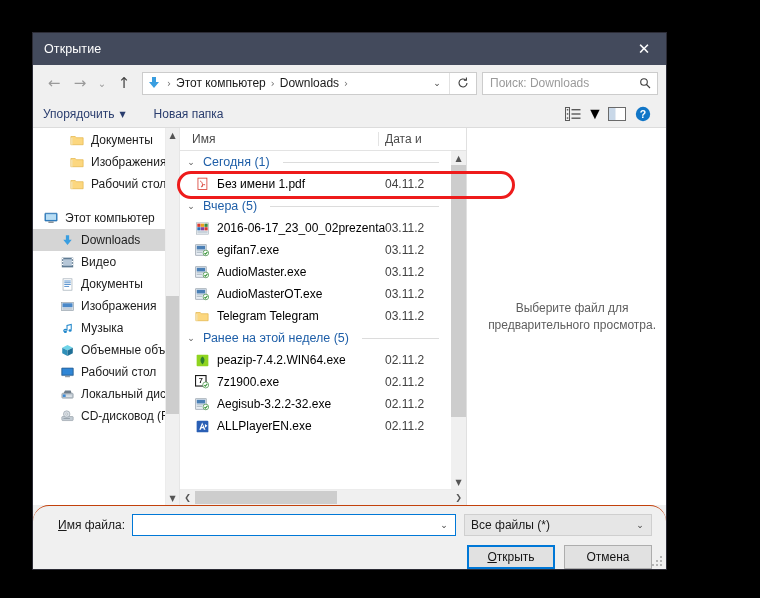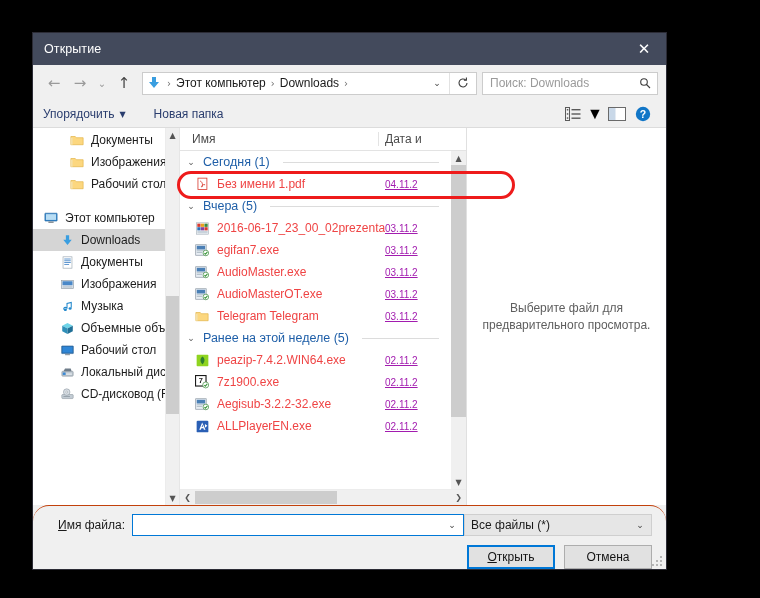--- a/index.html
+++ b/index.html
@@ -102,53 +102,53 @@
   .col-name{flex:1;font-size:12px;color:#4b4b4b;padding-left:12px;}
   .col-date{width:66px;font-size:12px;color:#4b4b4b;padding-left:6px;border-left:1px solid #e3e3e3;
     white-space:nowrap;overflow:hidden;}
   .list-body{flex:1;overflow:hidden;position:relative;}
   .group-row{height:22px;display:flex;align-items:center;padding-left:4px;gap:5px;}
   .grp-chev{font-size:9px;color:#5b5b5b;width:14px;text-align:center;font-family:"DejaVu Sans",sans-serif;}
   .grp-label{font-size:12.5px;color:#1f5fa8;white-space:nowrap;}
   .grp-rule{flex:1;height:1px;background:#dcdcdc;margin:0 12px 0 8px;}
   .file-row{height:22px;display:flex;align-items:center;}
   .f-icon{width:22px;margin-left:11px;display:flex;align-items:center;justify-content:center;flex:0 0 auto;}
-  .f-name{flex:1;font-size:12px;color:#ef4444;white-space:nowrap;overflow:hidden;padding-left:4px;}
-  .f-date{width:66px;font-size:10px;color:#a21caf;white-space:nowrap;overflow:hidden;flex:0 0 auto;text-decoration:underline;}
+  .f-name{flex:1;font-size:12px;color:#000000;white-space:nowrap;overflow:hidden;padding-left:4px;}
+  .f-date{width:66px;font-size:12px;color:#404040;white-space:nowrap;overflow:hidden;flex:0 0 auto;}
   .v-scroll{
     position:absolute;right:0;top:0;width:15px;height:100%;background:#f0f0f0;box-sizing:border-box;
   }
   .h-scroll{
     height:15px;background:#f0f0f0;display:flex;align-items:center;flex:0 0 auto;position:relative;
     border-top:1px solid #ececec;
   }
   .h-arrow{width:15px;height:15px;display:flex;align-items:center;justify-content:center;
     font-size:8px;color:#555;font-family:"DejaVu Sans",sans-serif;}
   .h-track{flex:1;height:15px;position:relative;}
   .h-thumb{position:absolute;top:1px;bottom:1px;background:#cdcdcd;}
   
   .preview{
     width:200px;flex:0 0 auto;background:#ffffff;border-left:1px solid #e0e0e0;
-    display:flex;align-items:center;justify-content:center;text-align:center;padding:0 10px;
+    display:flex;align-items:center;justify-content:flex-end;text-align:center;padding:0 10px;
     box-sizing:border-box;
   }
   .preview-text{font-size:12px;color:#5e5e5e;line-height:17px;}
   
   .footer{flex:0 0 auto;background:#f0f0f0;padding:8px 14px 0 14px;border-top:1px solid #c2410c;border-radius:16px;}
   .row1{display:flex;align-items:center;gap:0;}
   .fname-label{font-size:12px;color:#1a1a1a;width:78px;text-align:right;padding-right:7px;white-space:nowrap;}
   .fname-label u{text-decoration:underline;}
   .fname-input{
     flex:1;height:22px;background:#ffffff;border:1px solid #0078d7;display:flex;align-items:center;
     box-sizing:border-box;
   }
   .fname-val{flex:1;font-size:12px;color:#1a1a1a;padding-left:5px;}
   .fname-chev{width:22px;text-align:center;color:#444;font-size:9px;font-family:"DejaVu Sans",sans-serif;}
   .filter-sel{
-    width:188px;height:22px;background:#e6e6e6;border:1px solid #cfcfcf;margin-left:0;
+    width:188px;height:22px;background:#e6e6e6;border:1px solid #cfcfcf;margin-left:8px;
     display:flex;align-items:center;box-sizing:border-box;
   }
   .filter-val{flex:1;font-size:12px;color:#1a1a1a;padding-left:6px;white-space:nowrap;}
   .filter-chev{width:22px;text-align:center;color:#444;font-size:9px;font-family:"DejaVu Sans",sans-serif;}
   .row2{display:flex;justify-content:flex-end;margin-top:9px;gap:9px;padding-right:0px;}
   .btn{
     width:88px;height:24px;font-size:12px;color:#141414;background:#e1e1e1;border:1px solid #adadad;
     display:flex;align-items:center;justify-content:center;box-sizing:border-box;
   }
   .btn.primary{border:2px solid #0078d7;background:#e1e1e1;}
@@ -297,20 +297,35 @@
             <span style="width: 16px; display: flex; align-items: center; justify-content: center; flex: 0 0 auto;">
               <svg class="ic" width="13" height="13" viewBox="0 0 16 16">
                 <path d="M6 1.5 h4 v5.5 h3.2 L8 13.5 L2.8 7 H6 z" fill="#3a9ee0"></path>
               </svg>
             </span>
             <span class="ti-label">Downloads</span>
           </div>
           <div class="tree-item indent1">
             <span style="width: 16px; display: flex; align-items: center; justify-content: center; flex: 0 0 auto;">
               <svg class="ic" width="13" height="13" viewBox="0 0 16 16">
+                <rect x="1" y="2" width="14" height="12" fill="#5f7a92"></rect>
+                <rect x="2.6" y="4" width="10.8" height="8" fill="#b6c7d8"></rect>
+                <rect x="1.2" y="2.4" width="1.6" height="1.6" fill="#ffffff"></rect>
+                <rect x="1.2" y="6" width="1.6" height="1.6" fill="#ffffff"></rect>
+                <rect x="1.2" y="9.6" width="1.6" height="1.6" fill="#ffffff"></rect>
+                <rect x="13.2" y="2.4" width="1.6" height="1.6" fill="#ffffff"></rect>
+                <rect x="13.2" y="6" width="1.6" height="1.6" fill="#ffffff"></rect>
+                <rect x="13.2" y="9.6" width="1.6" height="1.6" fill="#ffffff"></rect>
+              </svg>
+            </span>
+            <span class="ti-label">Видео</span>
+          </div>
+          <div class="tree-item indent1">
+            <span style="width: 16px; display: flex; align-items: center; justify-content: center; flex: 0 0 auto;">
+              <svg class="ic" width="13" height="13" viewBox="0 0 16 16">
                 <rect x="2.5" y="1" width="11" height="14" fill="#ffffff" stroke="#9aa7b2" stroke-width="0.8"></rect>
                 <rect x="4" y="3.2" width="8" height="1" fill="#3b7ec4"></rect>
                 <rect x="4" y="5.4" width="8" height="1" fill="#3b7ec4"></rect>
                 <rect x="4" y="7.6" width="8" height="1" fill="#3b7ec4"></rect>
                 <rect x="4" y="9.8" width="6" height="1" fill="#3b7ec4"></rect>
               </svg>
             </span>
             <span class="ti-label">Документы</span>
           </div>
           <div class="tree-item indent1">

